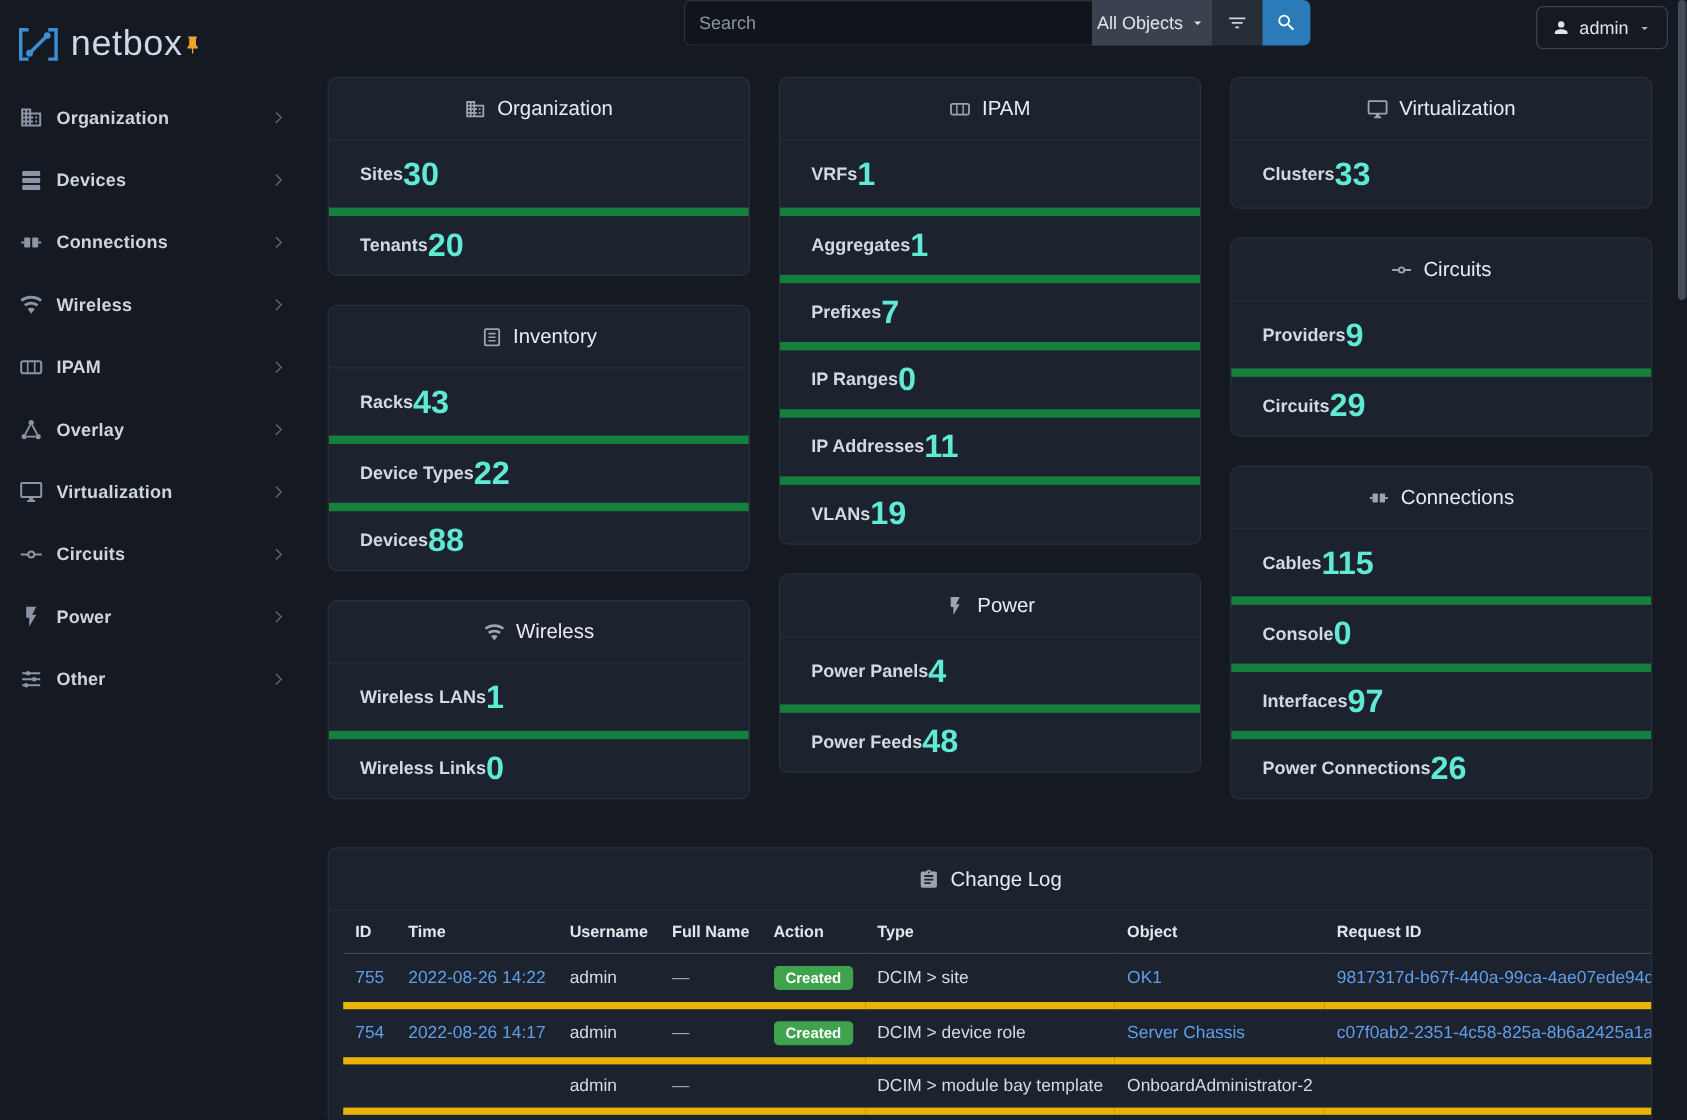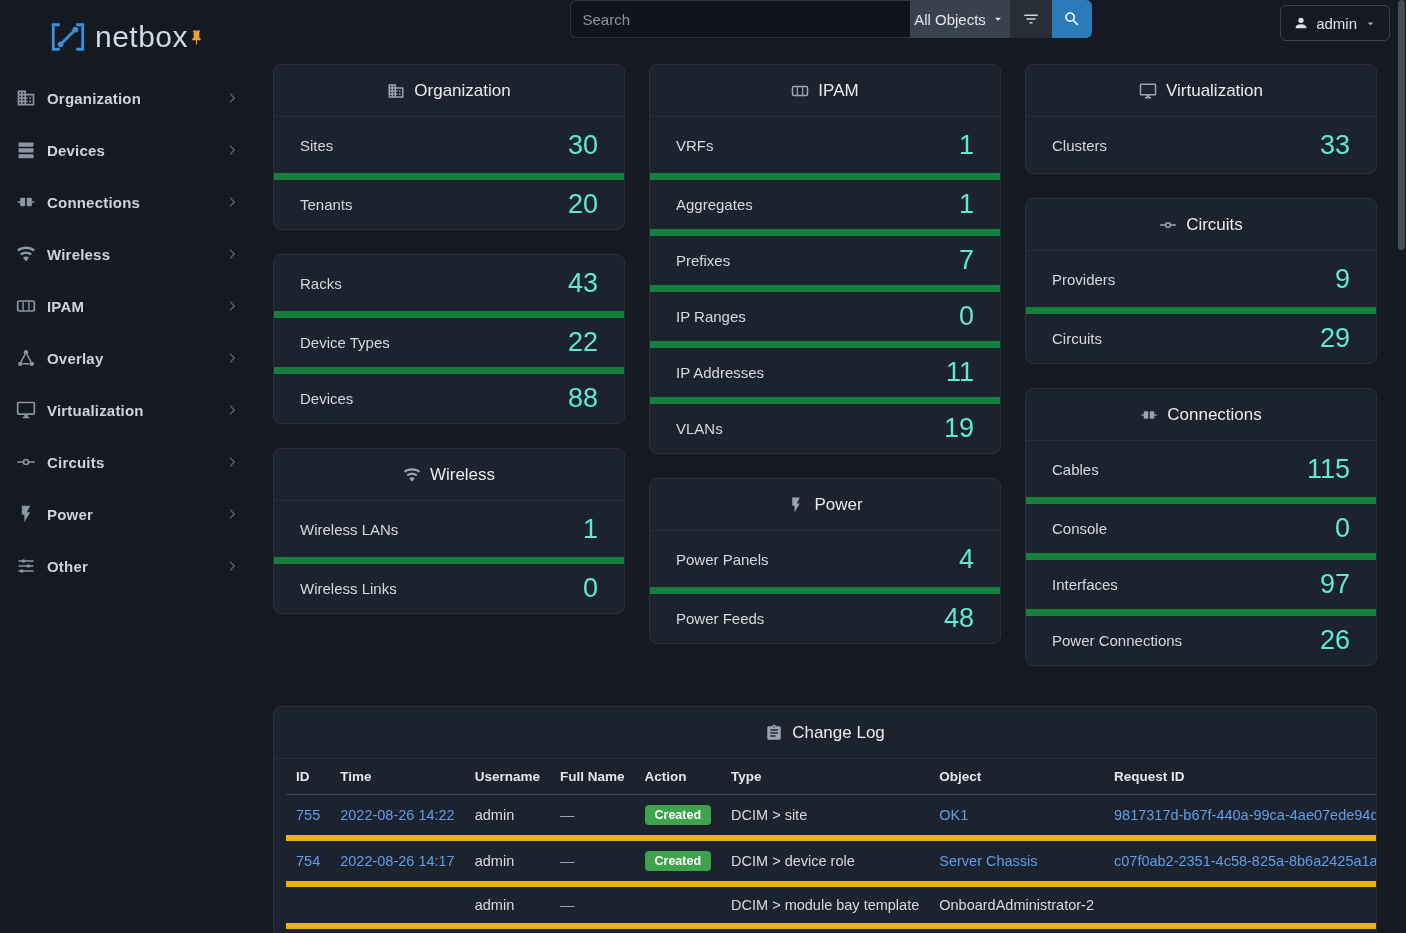--- a/index.html
+++ b/index.html
@@ -2,21 +2,21 @@
 <html><head>
 <meta charset="utf-8">
 <style>
   * { margin:0; padding:0; box-sizing:border-box; }
   html,body { width:1406px; height:933px; overflow:hidden; background:#151a22;
               font-family:"Liberation Sans", sans-serif; color:#d6dbe2; }
   .app { display:flex; height:100%; }
 
   
   .sidebar { flex:0 0 255px; width:255px; background:#151a22; padding:6px 0; }
-  .brand-row { display:flex; align-items:center; justify-content:center; padding:14px 14px 18px 14px; }
+  .brand-row { display:flex; align-items:center; justify-content:flex-start; padding:14px 14px 18px 14px; }
   .brand { display:flex; align-items:center; gap:9px; text-decoration:none; cursor:pointer; }
   .brand-text { font-size:30px; font-weight:500; color:#ccd9e6; letter-spacing:.5px; }
   .pin { color:#f0a12e; display:flex; cursor:pointer; }
   .pin svg { width:17px; height:17px; }
   .nav-item { display:flex; align-items:center; gap:11px; padding:0 16px; height:52px; cursor:pointer; color:#ced4dc; }
   .nav-icon { color:#8b95a5; display:flex; }
   .nav-icon svg { width:20px; height:20px; }
   .nav-label { flex:1; font-size:15px; font-weight:600; letter-spacing:.2px; }
   .nav-chevron { color:#5d6674; display:flex; }
   .nav-chevron svg { width:14px; height:14px; }
@@ -47,21 +47,21 @@
 
   
   .content { padding:26px 28px 0 18px; }
   .dash { display:grid; grid-template-columns:repeat(3, 352px); gap:24px; align-items:start; }
   .col { display:flex; flex-direction:column; gap:24px; }
   .card { background:#1d232e; border:1px solid #29303c; border-radius:8px; overflow:hidden; }
   .card-header { height:52px; display:flex; align-items:center; justify-content:center; gap:9px;
                  color:#e8ebef; font-size:17px; font-weight:500; border-bottom:1px solid #272e39; }
   .card-icon { color:#9aa4b2; display:flex; }
   .card-icon svg { width:18px; height:18px; }
-  .stat-row { height:56px; display:flex; align-items:center; justify-content:space-between; padding:0 26px; }
+  .stat-row { height:56px; display:flex; align-items:center; justify-content:flex-start; padding:0 26px;font-weight:bold; }
   .stat-row + .stat-row { border-top:7px solid #15803d; }
   .stat-label { color:#d3d9e1; font-size:15px; text-decoration:none; cursor:pointer; }
   .stat-value { color:#5eead4; font-size:27px; text-decoration:none; cursor:pointer; }
 
   
   .changelog { margin-top:40px; width:1104px; }
   .table-wrap { padding:0 12px 8px 12px; }
   table { width:100%; border-collapse:collapse; font-size:14.5px; }
   thead th { text-align:left; padding:10px 10px; color:#e3e7ec; font-weight:700; font-size:13.5px;
              border-bottom:1px solid #3d4654; white-space:nowrap; }
@@ -309,20 +309,29 @@
               <a class="stat-label">Sites</a>
               <a class="stat-value">30</a>
             </div>
             <div class="stat-row">
               <a class="stat-label">Tenants</a>
               <a class="stat-value">20</a>
             </div>
           </section>
 
           <section class="card">
+            <header class="card-header">
+              <span class="card-icon">
+                  <svg viewBox="0 0 24 24">
+                    <rect x="4" y="3" width="16" height="18" rx="1.5" fill="none" stroke="currentColor" stroke-width="2"></rect>
+                    <path d="M8 8h8M8 12h8M8 16h8" stroke="currentColor" stroke-width="1.8" fill="none"></path>
+                  </svg>
+                </span>
+              <span>Inventory</span>
+            </header>
             <div class="stat-row">
               <a class="stat-label">Racks</a>
               <a class="stat-value">43</a>
             </div>
             <div class="stat-row">
               <a class="stat-label">Device Types</a>
               <a class="stat-value">22</a>
             </div>
             <div class="stat-row">
               <a class="stat-label">Devices</a>

